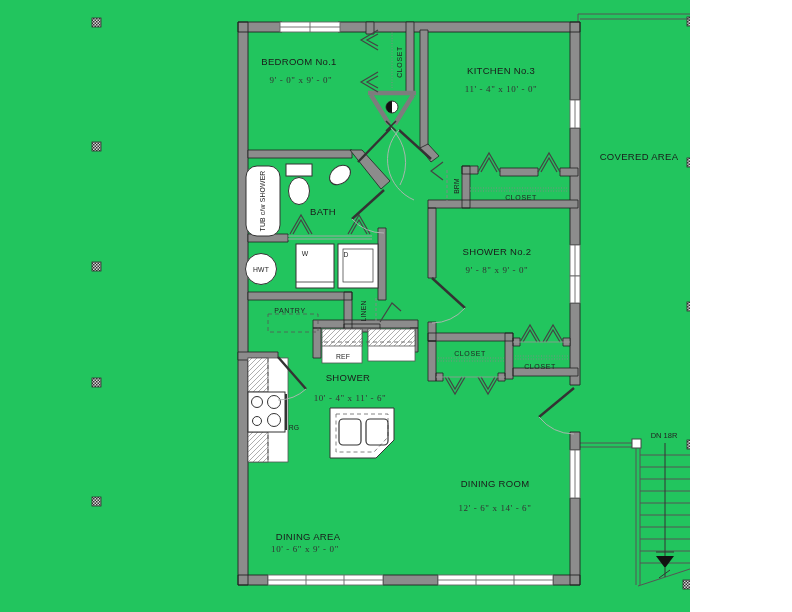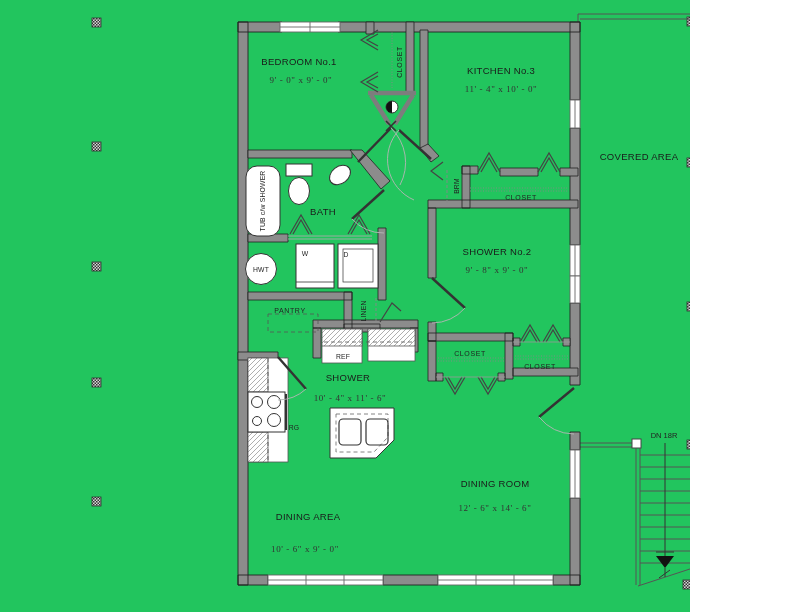--- a/index.html
+++ b/index.html
@@ -208,21 +208,21 @@
   <div class="hlabel room-name" style="left:501px;top:70px">KITCHEN No.3</div>
   <div class="hlabel room-dims" style="left:501px;top:89px">11' - 4" x 10' - 0"</div>
   <div class="hlabel room-name" style="left:639px;top:156px">COVERED AREA</div>
   <div class="hlabel room-name" style="left:323px;top:211px">BATH</div>
   <div class="hlabel room-name" style="left:497px;top:251px">SHOWER No.2</div>
   <div class="hlabel room-dims" style="left:497px;top:270px">9' - 8" x 9' - 0"</div>
   <div class="hlabel room-name" style="left:348px;top:377px">SHOWER</div>
   <div class="hlabel room-dims" style="left:350px;top:398px">10' - 4" x 11' - 6"</div>
   <div class="hlabel room-name" style="left:495px;top:483px">DINING ROOM</div>
   <div class="hlabel room-dims" style="left:495px;top:508px">12' - 6" x 14' - 6"</div>
-  <div class="hlabel room-name" style="left:308px;top:516px">DINING AREA</div>
+  <div class="hlabel room-name" style="left:308px;top:536px">DINING AREA</div>
   <div class="hlabel room-dims" style="left:305px;top:549px">10' - 6" x 9' - 0"</div>
 
   <div class="vlabel closet" style="left:399px;top:62px">CLOSET</div>
   <div class="hlabel closet" style="left:521px;top:197px">CLOSET</div>
   <div class="hlabel closet" style="left:470px;top:353px">CLOSET</div>
   <div class="hlabel closet" style="left:540px;top:366px">CLOSET</div>
   <div class="vlabel small" style="left:456px;top:186px">BRM</div>
   <div class="vlabel small" style="left:363px;top:311px">LINEN</div>
   <div class="hlabel closet" style="left:290px;top:310px">PANTRY</div>
   <div class="hlabel small" style="left:343px;top:356px">REF</div>

